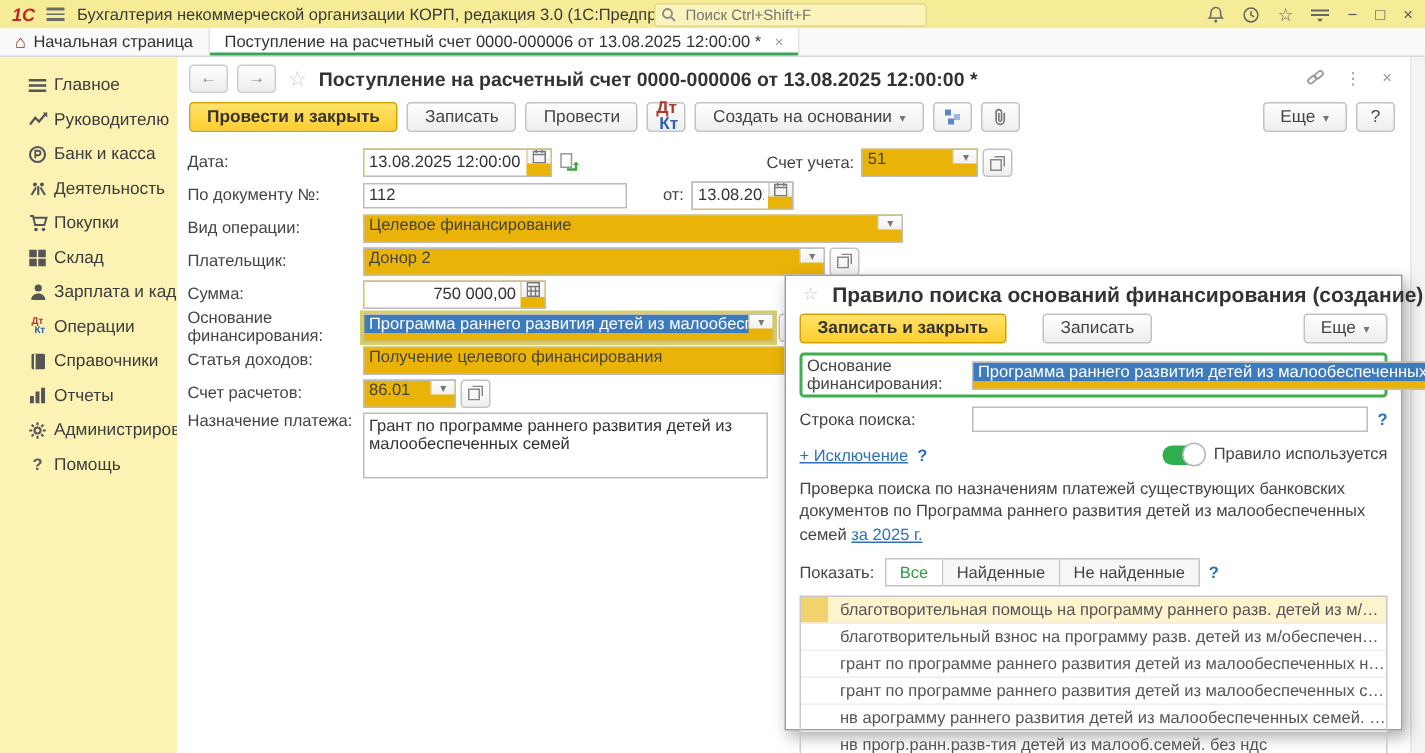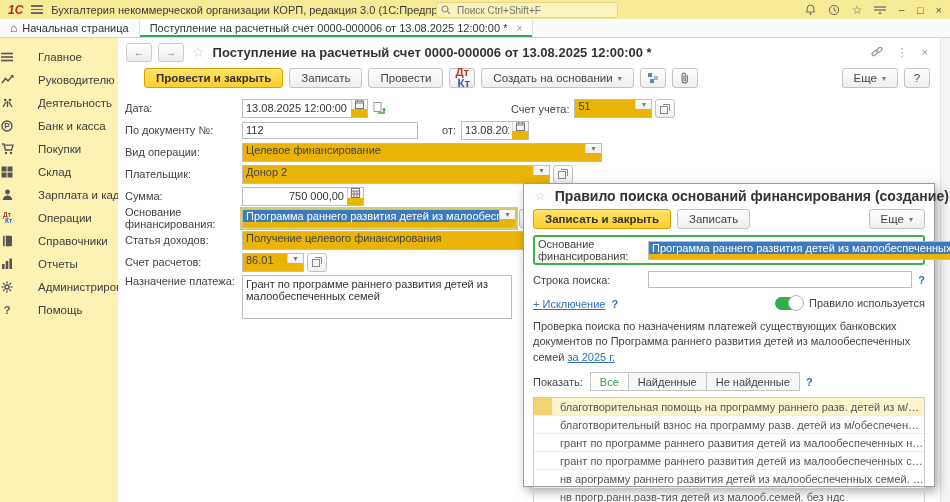--- a/index.html
+++ b/index.html
@@ -20,35 +20,35 @@
   .winctl{font-size:11px;color:#555;}
   
   .tabbar{position:absolute;top:19px;left:0;right:0;height:19px;background:#fafafa;
           border-bottom:1px solid #d8d8d8;display:flex;font-size:11px;color:#333;box-sizing:border-box;}
   .tab{display:flex;align-items:center;gap:5px;padding:0 10px;border-right:1px solid #e2e2e2;cursor:pointer;}
   .tab.home .home-glyph{color:#8b2e22;font-size:12px;}
   .tab.active{background:#fff;box-shadow:inset 0 -2px 0 #3aa357;}
   .tab .tclose{color:#999;font-size:10px;margin-left:4px;}
   
   .sidebar{position:absolute;top:38px;left:0;bottom:0;width:118px;background:#fbf2b4;padding-top:7px;box-sizing:border-box;}
-  .side-item{display:flex;align-items:center;gap:24px;height:23px;padding:0 4px 0 0;font-size:11.5px;color:#3c3c3c;cursor:pointer;white-space:nowrap;}
+  .side-item{display:flex;align-items:center;gap:4px;height:23px;padding:0 4px 0 18px;font-size:11.5px;color:#3c3c3c;cursor:pointer;white-space:nowrap;}
   .sicon{width:14px;height:14px;flex:none;display:flex;align-items:center;justify-content:center;color:#5a5a5a;}
   .dtkt{display:flex;flex-direction:column;line-height:5.5px;font-size:6.5px;font-weight:bold;}
   .dtkt .dt{color:#b03a2e;} .dtkt .kt{color:#2e5fb0;margin-left:3px;}
   .help-glyph{font-weight:bold;color:#5a5a5a;font-size:11px;}
   
   .main{position:absolute;top:38px;left:118px;right:0;bottom:0;background:#fff;}
   .right-strip{position:absolute;top:0;right:0;bottom:0;width:9px;background:#f4f4f4;border-left:1px solid #e6e6e6;}
   .form-header{display:flex;align-items:center;gap:6px;height:24px;padding:2px 8px 0 8px;}
   .navbtn{width:24px;height:17px;border:1px solid #ccc;border-radius:3px;background:linear-gradient(#fff,#ececec);
           color:#888;font-size:11px;display:flex;align-items:center;justify-content:center;}
   .fav-star{color:#c9c9c9;font-size:14px;margin:0 2px;}
   .form-title{font-size:13px;font-weight:bold;color:#333;white-space:nowrap;}
   .header-icons{margin-left:auto;display:flex;align-items:center;gap:14px;color:#999;padding-right:14px;font-size:11px;}
-  .form-toolbar{display:flex;align-items:center;gap:6px;padding:4px 8px 3px 26px;}
+  .form-toolbar{display:flex;align-items:center;gap:6px;padding:4px 8px 3px 8px;}
   .btn{height:20px;padding:0 11px;border:1px solid #c2c2c2;border-radius:3px;background:linear-gradient(#fefefe,#eeeeee);
        font-size:11.5px;color:#444;display:inline-flex;align-items:center;gap:5px;cursor:pointer;white-space:nowrap;box-sizing:border-box;}
   .btn.primary{background:linear-gradient(#ffe36a,#ffcd2e);border-color:#d2a400;font-weight:bold;color:#333;}
   .btn.iconbtn{width:26px;padding:0;justify-content:center;}
   .drop-glyph{font-size:8px;color:#777;}
   .toolbar-right{margin-left:auto;display:flex;gap:6px;padding-right:12px;}
   
   .form-body{position:relative;padding:6px 0 0 7px;font-size:11px;color:#444;}
   .frow{display:flex;align-items:center;height:22px;}
   .frow.tall{height:auto;align-items:flex-start;padding-top:2px;}
@@ -70,21 +70,21 @@
   .acct .flabel{width:auto;margin-right:5px;}
   textarea.purpose{width:270px;height:44px;border:1px solid #bdbdbd;font-size:11px;color:#333;resize:none;
                    font-family:"Liberation Sans",sans-serif;padding:2px 3px;box-sizing:border-box;}
   .gap-icon{margin-left:5px;display:flex;align-items:center;}
   
   .dialog{position:absolute;left:523px;top:183px;width:412px;height:304px;background:#fff;border:1px solid #9d9d9d;
           box-shadow:3px 4px 10px rgba(0,0,0,.35);font-size:11px;color:#444;box-sizing:border-box;z-index:5;}
   .dlg-titlebar{display:flex;align-items:center;gap:7px;height:24px;padding:0 9px;}
   .dlg-title{font-weight:bold;font-size:14px;color:#333;white-space:nowrap;}
   .dlg-icons{margin-left:auto;display:flex;align-items:center;gap:10px;color:#999;font-size:11px;}
-  .dlg-toolbar{display:flex;align-items:center;gap:6px;padding:1px 9px 4px 9px;}
+  .dlg-toolbar{display:flex;align-items:center;gap:24px;padding:1px 9px 4px 9px;}
   .dlg-body{padding:2px 9px 0 9px;}
   .green-group{display:flex;align-items:center;border:2px solid #3fae4e;border-radius:3px;padding:1px 3px;}
   .green-group .flabel{width:110px;}
   .green-group .combo{flex:1;}
   .srow{display:flex;align-items:center;margin-top:6px;}
   .srow .flabel{width:115px;}
   .srow .tinput{flex:1;}
   .xrow{display:flex;align-items:center;margin-top:9px;}
   a.blue-link{color:#2d71b8;text-decoration:underline;cursor:pointer;}
   .toggle-wrap{margin-left:auto;display:flex;gap:7px;}
@@ -179,36 +179,36 @@
     <span class="sicon">
         <svg width="13" height="11" viewBox="0 0 13 11">
           <polyline points="1,9 4.5,4.5 7,7 11.5,1.8" fill="none" stroke="#555" stroke-width="1.5"></polyline>
           <polygon points="12.5,1 12.5,4.5 9.5,1" fill="#555"></polygon>
         </svg>
       </span>
     <span>Руководителю</span>
   </div>
   <div class="side-item">
     <span class="sicon">
+        <svg width="12" height="12" viewBox="0 0 12 12">
+          <circle cx="6" cy="6" r="5" fill="none" stroke="#555" stroke-width="1.4"></circle>
+          <path d="M4.5 8.5V3.5h2a1.5 1.5 0 0 1 0 3h-2.3" fill="none" stroke="#555" stroke-width="1.2"></path>
+        </svg>
+      </span>
+    <span>Банк и касса</span>
+  </div>
+  <div class="side-item">
+    <span class="sicon">
         <svg width="13" height="11" viewBox="0 0 13 11">
           <path d="M2 10 L5 5 M6.5 10 L6.5 4 M11 10 L8 5" fill="none" stroke="#555" stroke-width="1.4"></path>
           <circle cx="4.3" cy="3" r="1.3" fill="#555"></circle>
           <circle cx="9" cy="3" r="1.3" fill="#555"></circle>
         </svg>
       </span>
     <span>Деятельность</span>
-  </div>
-  <div class="side-item">
-    <span class="sicon">
-        <svg width="12" height="12" viewBox="0 0 12 12">
-          <circle cx="6" cy="6" r="5" fill="none" stroke="#555" stroke-width="1.4"></circle>
-          <path d="M4.5 8.5V3.5h2a1.5 1.5 0 0 1 0 3h-2.3" fill="none" stroke="#555" stroke-width="1.2"></path>
-        </svg>
-      </span>
-    <span>Банк и касса</span>
   </div>
   <div class="side-item">
     <span class="sicon">
         <svg width="13" height="12" viewBox="0 0 13 12">
           <path d="M1 1h2l1.4 6h6.2l1.4-4.8H3.6" fill="none" stroke="#555" stroke-width="1.3"></path>
           <circle cx="5" cy="10" r="1.2" fill="#555"></circle>
           <circle cx="10" cy="10" r="1.2" fill="#555"></circle>
         </svg>
       </span>
     <span>Покупки</span>

